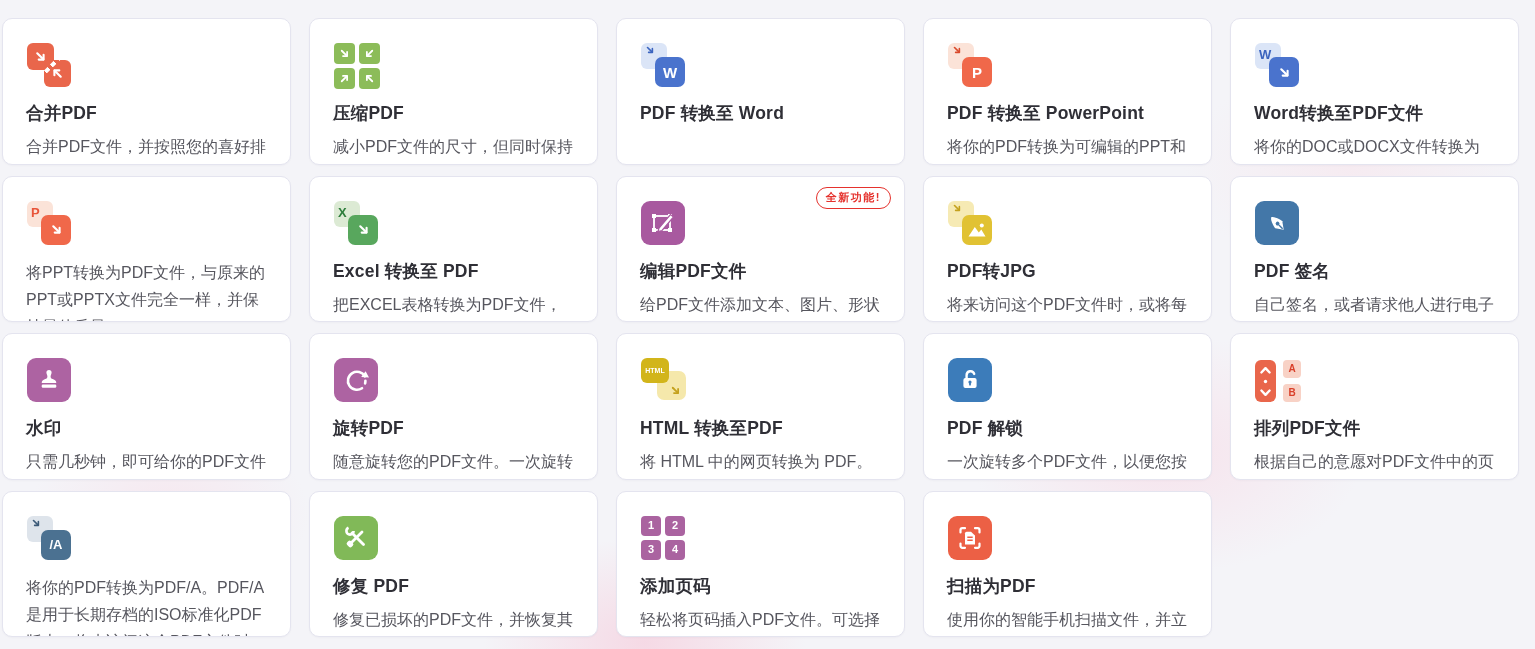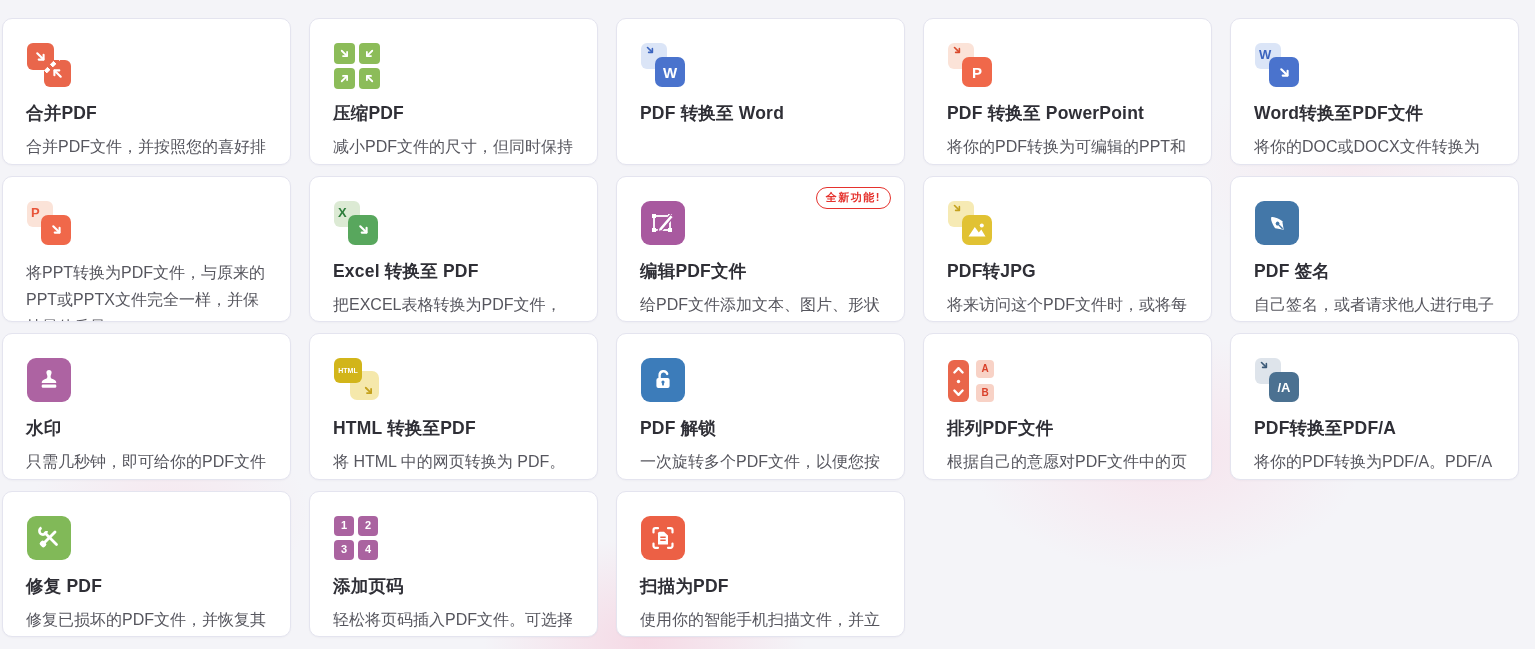--- a/index.html
+++ b/index.html
@@ -294,20 +294,36 @@
           <svg width="24" height="24" viewBox="0 0 24 24" fill="#ffffff">
       <path d="M9.4 4.6 a2.6 2.6 0 0 1 5.2 0 c0 1.6 -1 2.6 -1 4.1 0 1 .8 1.9 2.1 2.4 2.3 .8 3.6 2 3.6 3.9 H4.7 c0 -1.9 1.3 -3.1 3.6 -3.9 1.3 -.5 2.1 -1.4 2.1 -2.4 0 -1.5 -1 -2.5 -1 -4.1 z"></path>
       <rect x="4.7" y="16.6" width="14.6" height="3.2" rx="1.2"></rect>
           </svg>
         </div>
       </div>
     <h3 class="title">水印</h3>
     <p class="desc">只需几秒钟，即可给你的PDF文件添加图片或文字水印。可选择水印的位置、透明度和字体。</p>
   </a>
 
+  <a class="card">
+
+    <div class="icon-box">
+        <div class="tile" style="left: 1px; top: 0px; width: 44px; height: 44px; background: rgb(173, 99, 162); border-radius: 9px;">
+          <svg width="27" height="27" viewBox="0 0 27 27">
+      <g fill="none" stroke="#ffffff" stroke-linecap="round" stroke-width="2.6">
+        <path d="M19 21.2 A 9 9 0 1 1 21.8 9.4"></path>
+        <path stroke-dasharray="2.6 4" d="M22.4 13.8 A 9 9 0 0 1 20.5 19.6"></path>
+      </g>
+      <path d="M22.6 4.2 L26 10.6 L18.2 10 Z" fill="#ffffff"></path>
+          </svg>
+        </div>
+      </div>
+    <h3 class="title">旋转PDF</h3>
+    <p class="desc">随意旋转您的PDF文件。一次旋转多个PDF文件！</p>
+  </a>
 
   <a class="card">
 
     <div class="icon-box">
         <div class="tile" style="left: 17px; top: 13px; width: 29px; height: 29px; background: rgb(245, 232, 171); border-radius: 7px;">
           <span class="pos-br">
             <svg width="11" height="11" viewBox="0 0 16 16" style="transform:rotate(0deg)">
     <g fill="none" stroke="#c4a11d" stroke-width="2.6" stroke-linecap="round" stroke-linejoin="round">
       <path d="M4 4 L11.5 11.5"></path>
                 <path d="M11.8 5.8 V11.8 H5.8"></path>
@@ -370,21 +386,20 @@
       <path d="M4 4 L11.5 11.5"></path>
                 <path d="M11.8 5.8 V11.8 H5.8"></path>
     </g>
             </svg>
           </span>
         </div>
         <div class="tile" style="left: 15px; top: 14px; width: 30px; height: 30px; background: rgb(75, 113, 145); border-radius: 7px;">
           <span style="color:#ffffff;font-size:13px;font-weight:700;line-height:1;">/A</span>
         </div>
       </div>
-    <h3 class="title">PDF转换至PDF/A</h3>
     <p class="desc">将你的PDF转换为PDF/A。PDF/A是用于长期存档的ISO标准化PDF版本。将来访问这个PDF文件时，它还是原有的格式。</p>
   </a>
 
   <a class="card">
 
     <div class="icon-box">
         <div class="tile" style="left: 1px; top: 0px; width: 44px; height: 44px; background: rgb(129, 185, 88); border-radius: 9px;">
           <svg width="27" height="27" viewBox="0 0 27 27">
       <g stroke="#ffffff" stroke-width="2.8" stroke-linecap="round">
         <path d="M9 9 L20.5 20.5"></path>

